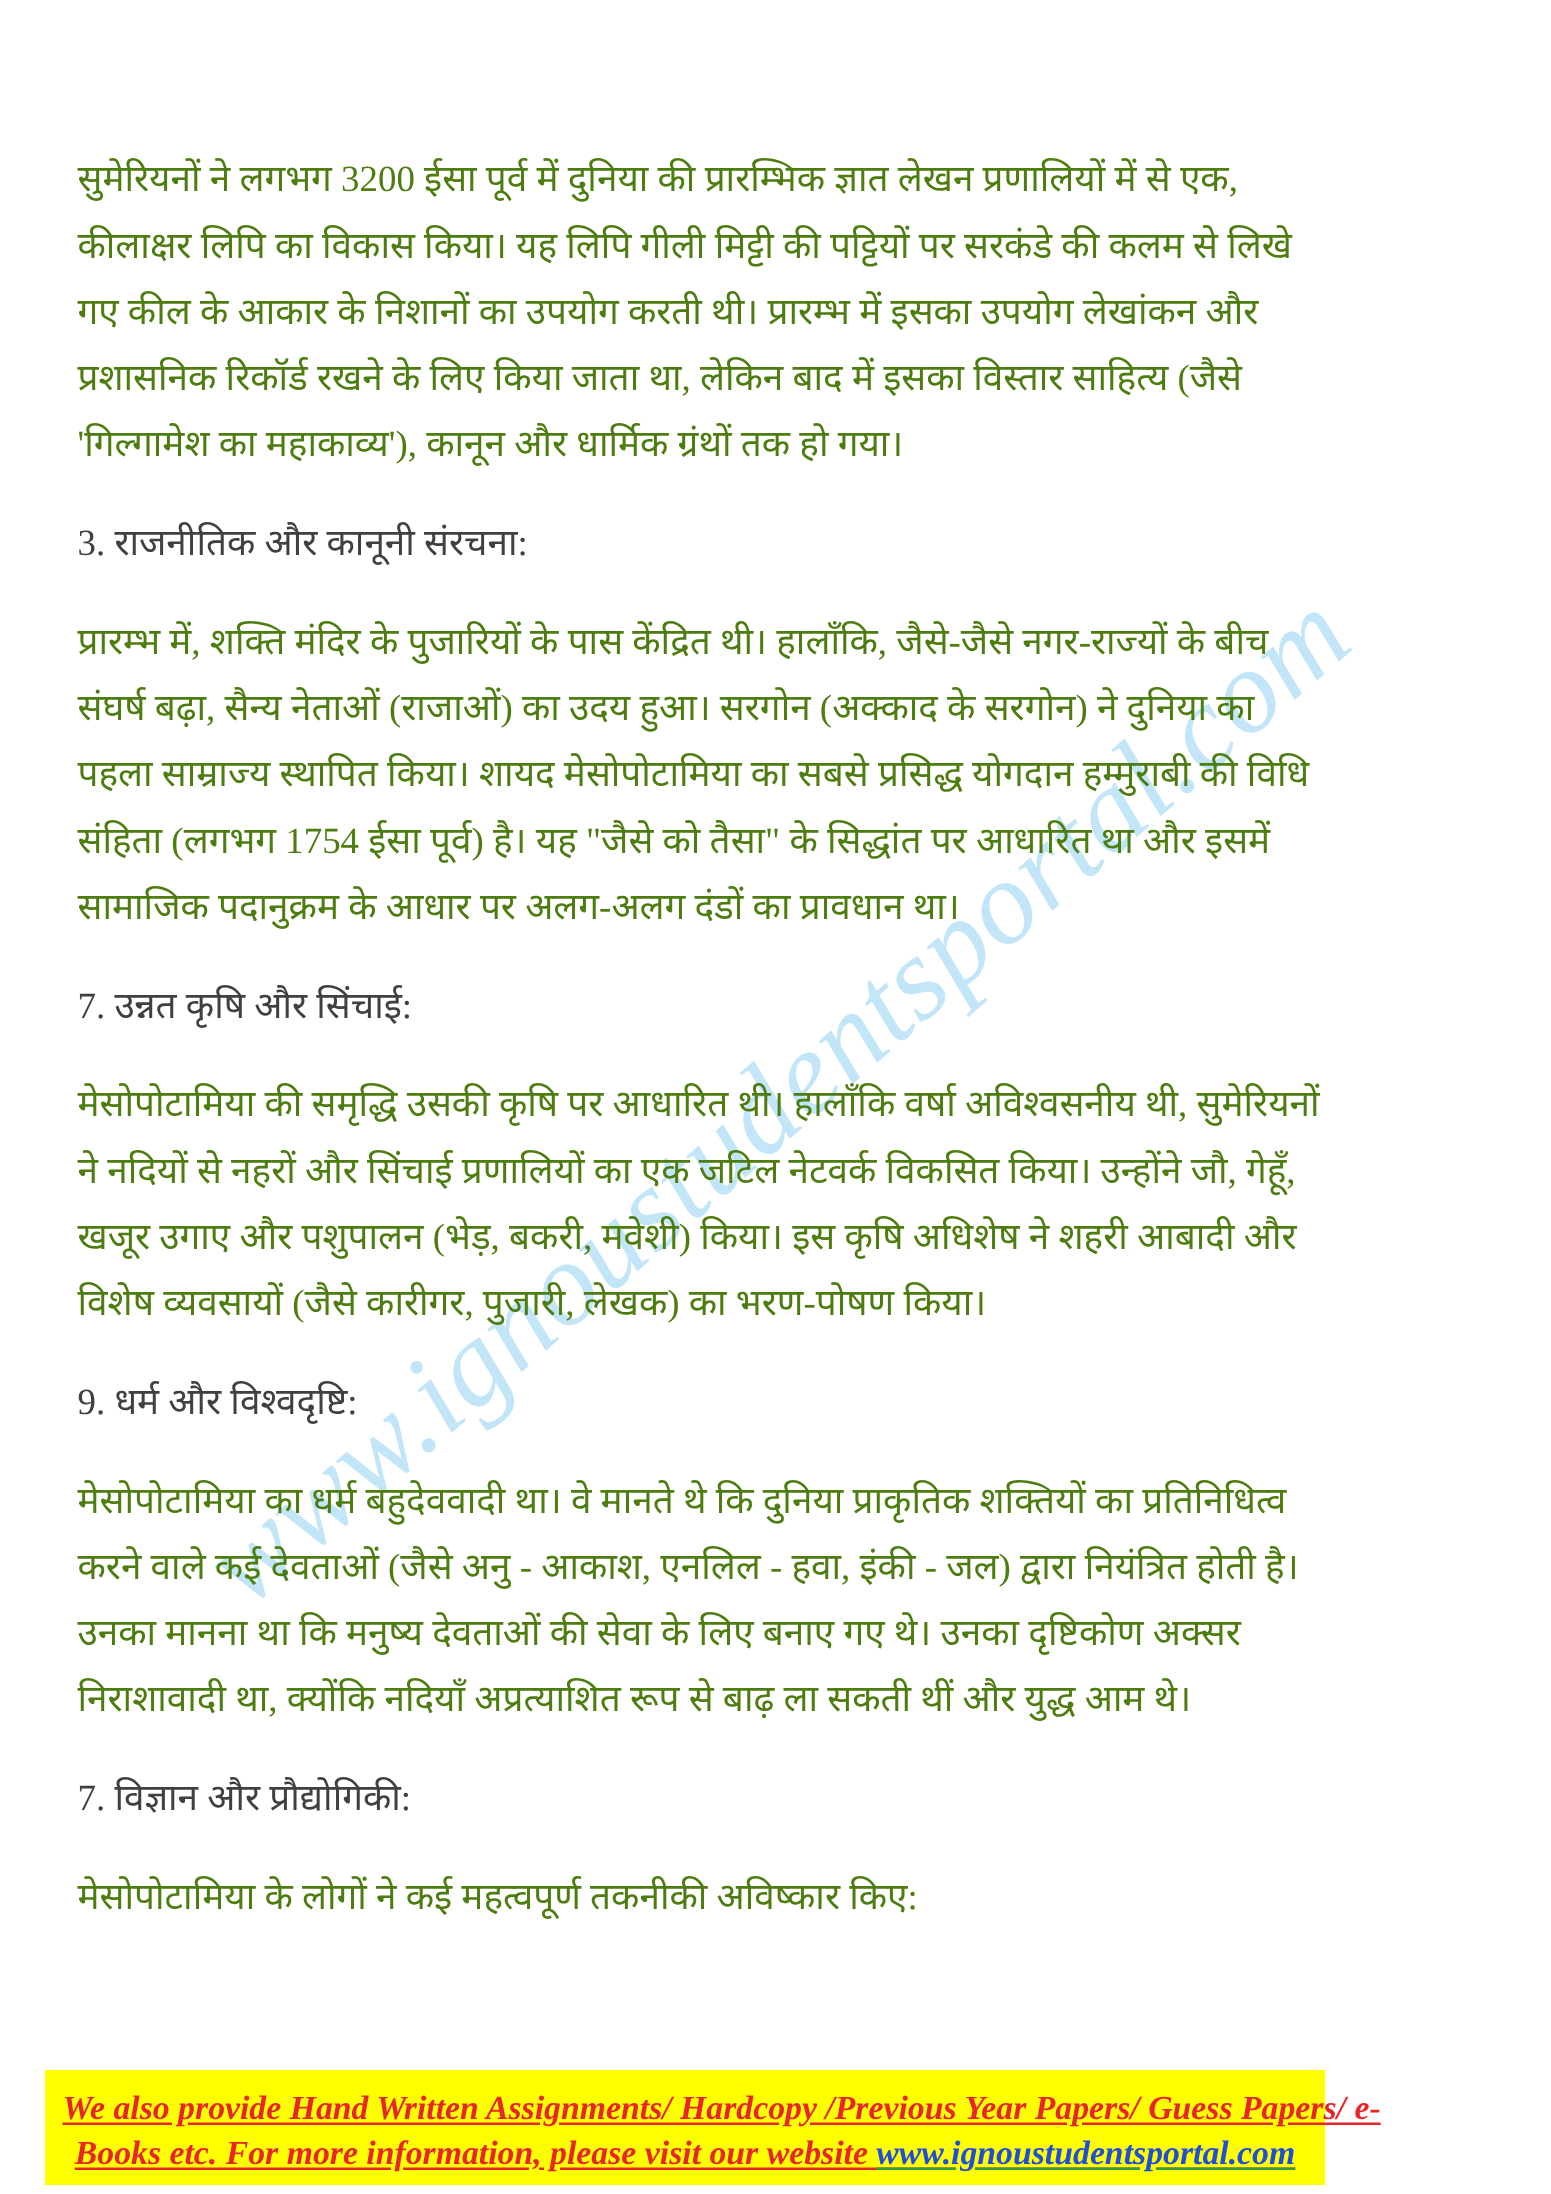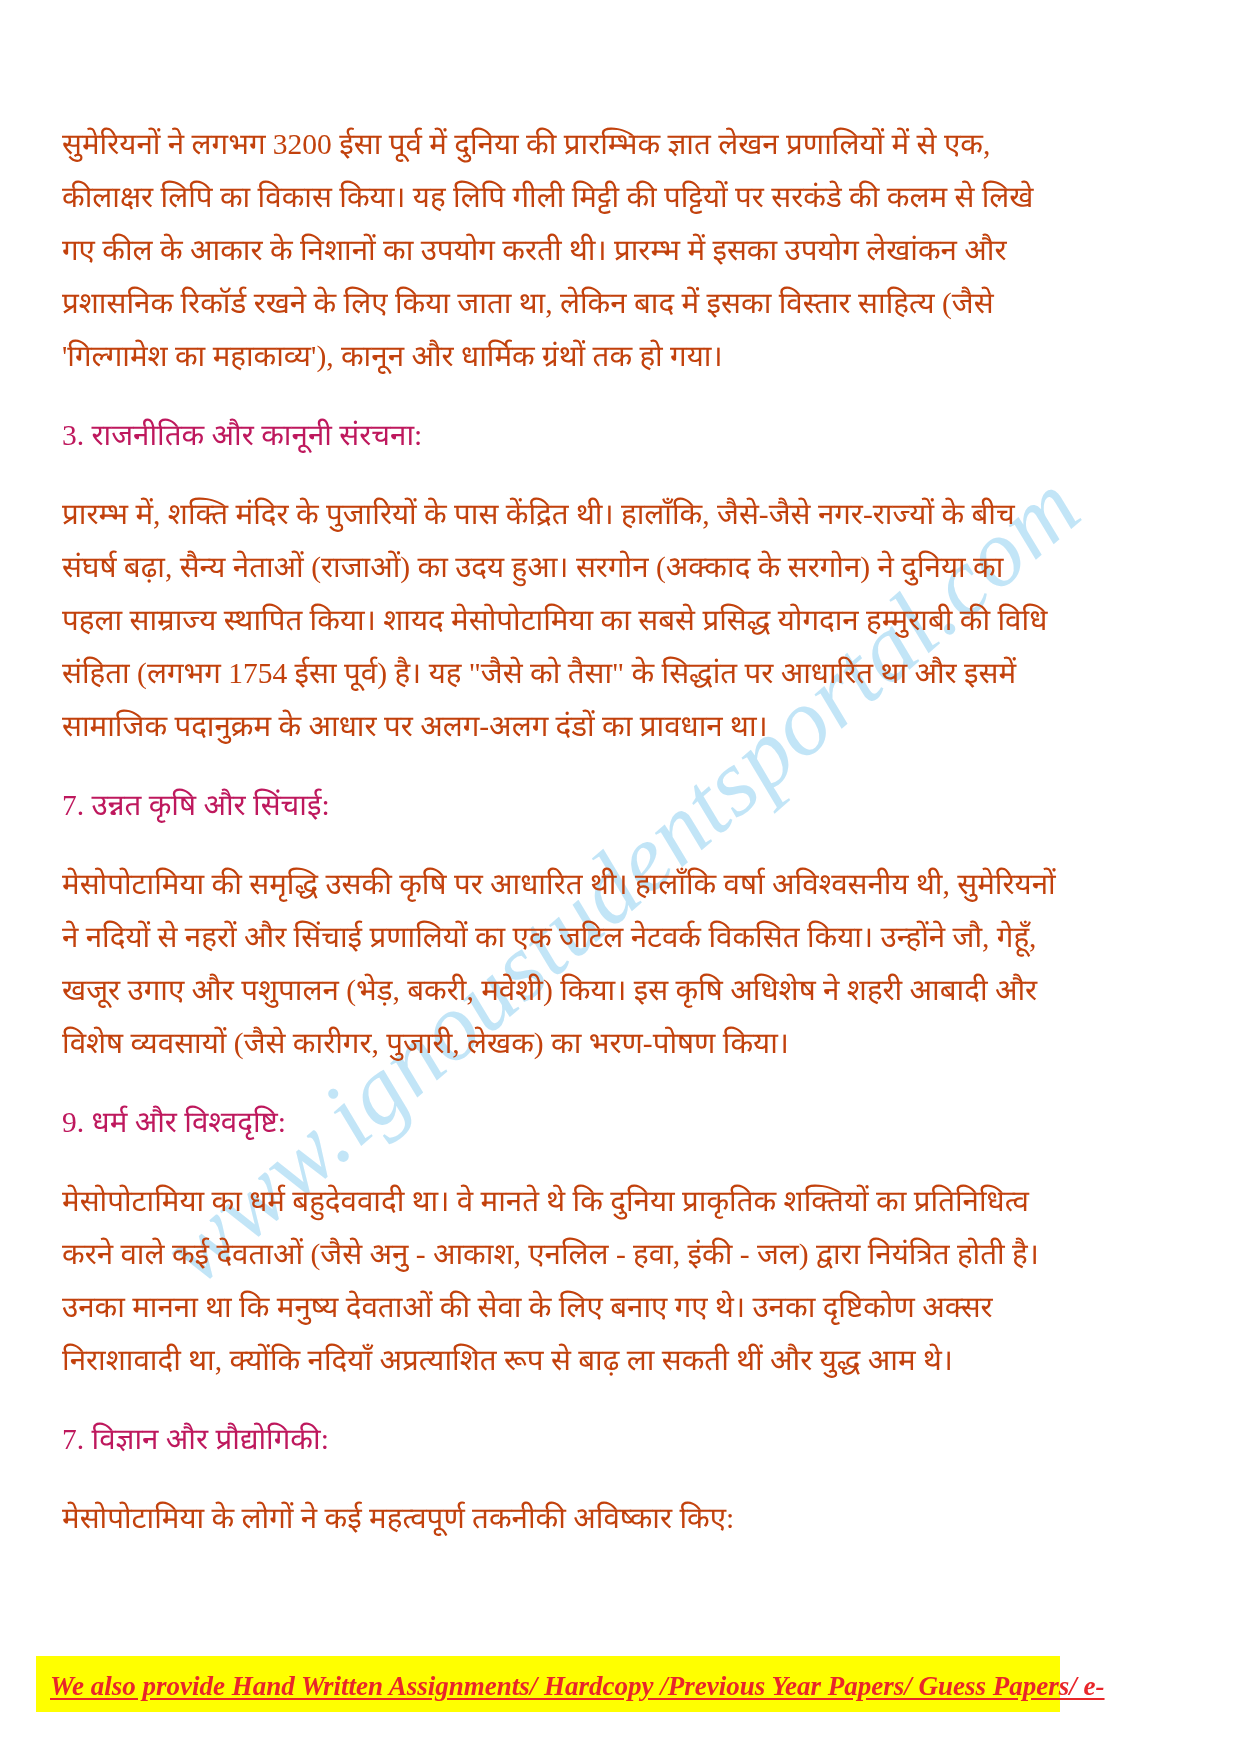--- a/index.html
+++ b/index.html
@@ -40,29 +40,29 @@
   .content {
     position: absolute;
     left: 62px;
     top: 118px;
     width: 1000px;
     z-index: 2;
   }
   .para {
     font-size: 29.5px;
     line-height: 53px;
-    color: #c2410c;
+    color: #4d7c0f;
     text-align: left;
     margin: 0 0 26px 0;
     font-family: "Liberation Serif", "DejaVu Serif", serif;
   }
   .heading {
     font-size: 29.5px;
     line-height: 53px;
-    color: #be185d;
+    color: #404040;
     margin: 0 0 26px 0;
     font-family: "Liberation Serif", "DejaVu Serif", serif;
   }
 
   
   .footer-banner {
     position: absolute;
     left: 36px;
     top: 1656px;
     width: 1024px;
@@ -108,15 +108,16 @@
     <p class="heading">7. उन्नत कृषि और सिंचाई:</p>
     <p class="para">मेसोपोटामिया की समृद्धि उसकी कृषि पर आधारित थी। हालाँकि वर्षा अविश्वसनीय थी, सुमेरियनों ने नदियों से नहरों और सिंचाई प्रणालियों का एक जटिल नेटवर्क विकसित किया। उन्होंने जौ, गेहूँ, खजूर उगाए और पशुपालन (भेड़, बकरी, मवेशी) किया। इस कृषि अधिशेष ने शहरी आबादी और विशेष व्यवसायों (जैसे कारीगर, पुजारी, लेखक) का भरण-पोषण किया।</p>
     <p class="heading">9. धर्म और विश्वदृष्टि:</p>
     <p class="para">मेसोपोटामिया का धर्म बहुदेववादी था। वे मानते थे कि दुनिया प्राकृतिक शक्तियों का प्रतिनिधित्व करने वाले कई देवताओं (जैसे अनु - आकाश, एनलिल - हवा, इंकी - जल) द्वारा नियंत्रित होती है। उनका मानना था कि मनुष्य देवताओं की सेवा के लिए बनाए गए थे। उनका दृष्टिकोण अक्सर निराशावादी था, क्योंकि नदियाँ अप्रत्याशित रूप से बाढ़ ला सकती थीं और युद्ध आम थे।</p>
     <p class="heading">7. विज्ञान और प्रौद्योगिकी:</p>
     <p class="para">मेसोपोटामिया के लोगों ने कई महत्वपूर्ण तकनीकी अविष्कार किए:</p>
   </div>
 
   <div class="footer-banner">
     <div class="footer-line l1">We also provide Hand Written Assignments/ Hardcopy /Previous Year Papers/ Guess Papers/ e-</div>
+    <div class="footer-line l2"><span>Books etc. For more information, please visit our website </span><a class="footer-url" href="#">www.ignoustudentsportal.com</a></div>
   </div>
 
 </div>
 
 </body></html>

